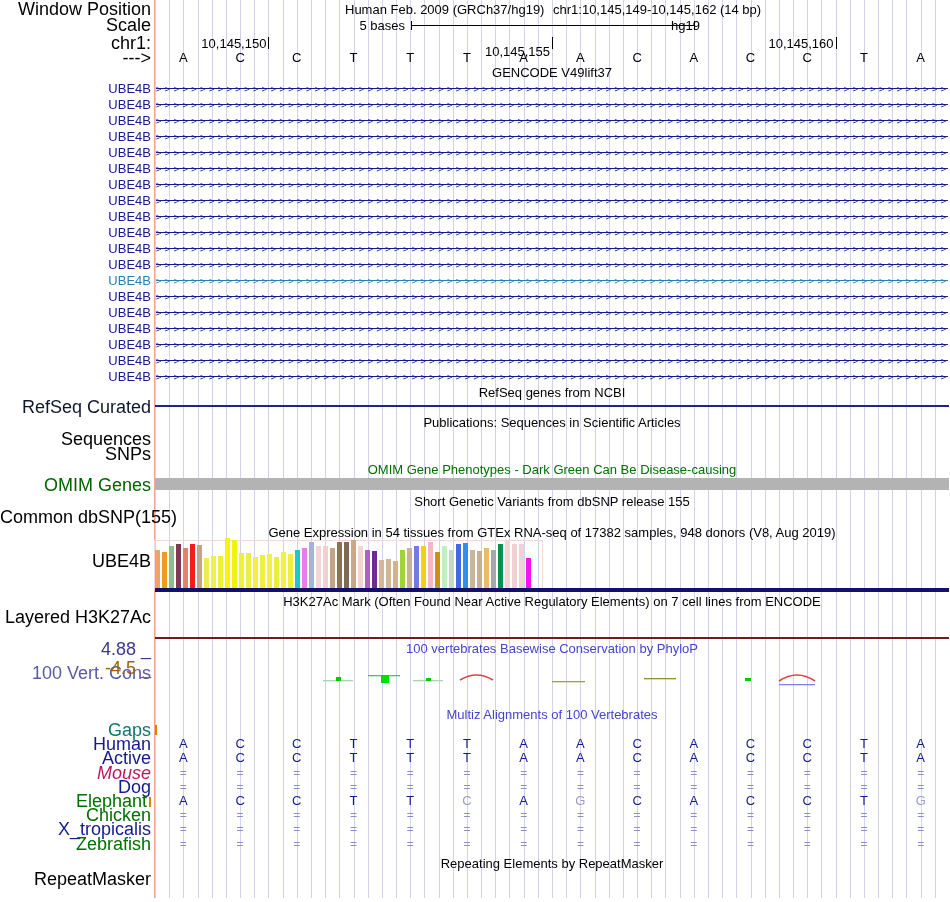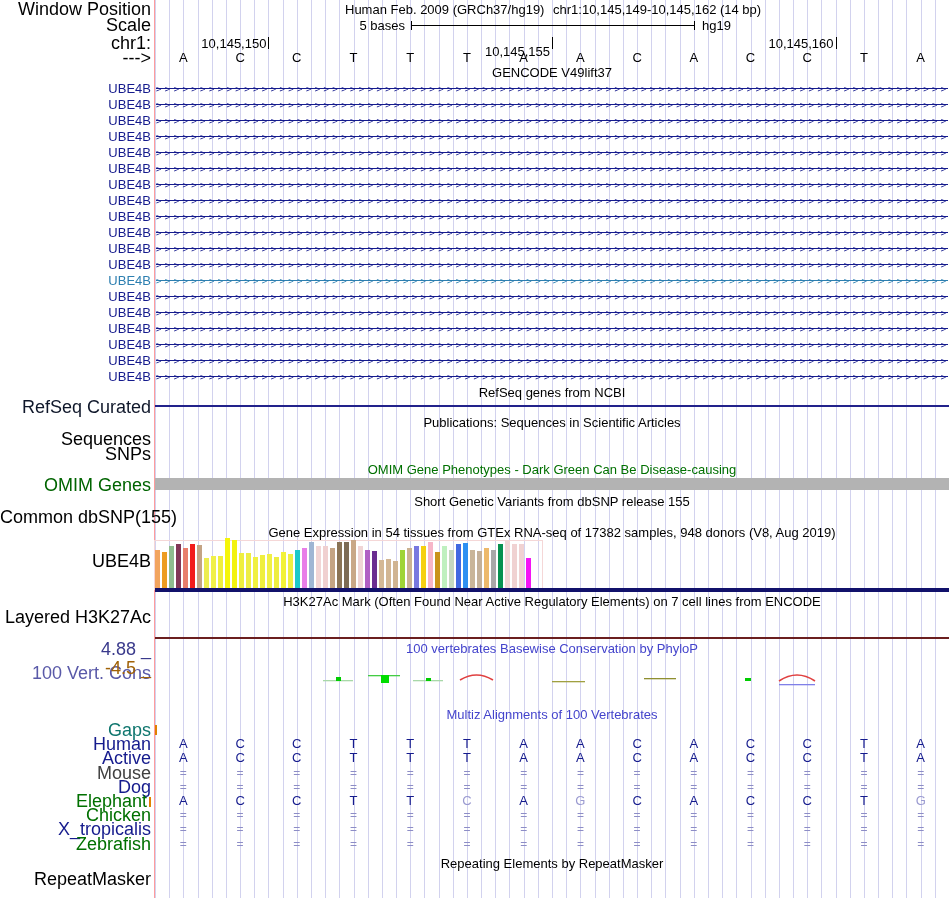--- a/index.html
+++ b/index.html
@@ -38,21 +38,21 @@
 
   <div class="lbl" style="top:2px">Window Position</div>
   <div class="abs" style="left:345px;top:2px;white-space:nowrap">Human Feb. 2009 (GRCh37/hg19)</div>
   <div class="abs" style="left:553px;top:2px;white-space:nowrap">chr1:10,145,149-10,145,162 (14 bp)</div>
 
   <div class="lbl" style="top:18px">Scale</div>
   <div class="abs" style="left:155px;top:18px;width:250px;text-align:right;white-space:nowrap">5 bases</div>
   <div class="abs" style="left:411px;top:25px;width:284px;height:1px;background:#000"></div>
   <div class="abs" style="left:411px;top:21px;width:1px;height:9px;background:#000"></div>
   <div class="abs" style="left:694px;top:21px;width:1px;height:9px;background:#000"></div>
-  <div class="abs" style="left:702px;top:18px;white-space:nowrap">hg19</div>
+  <div class="abs" style="left:671px;top:18px;white-space:nowrap">hg19</div>
 
   <div class="lbl" style="top:36px">chr1:</div>
   <div id="coord-row">
       <div class="coordnum" style="left: 118.429px; top: 36px;">10,145,150</div>
       <div class="ctick" style="left: 268.429px; top: 37px;"></div>
       <div class="coordnum" style="left: 402px; top: 44px;">10,145,155</div>
       <div class="ctick" style="left: 552px; top: 37px;"></div>
       <div class="coordnum" style="left: 685.571px; top: 36px;">10,145,160</div>
       <div class="ctick" style="left: 835.571px; top: 37px;"></div>
     </div>
@@ -247,21 +247,21 @@
         <div>T</div>
         <div>A</div>
         <div>A</div>
         <div>C</div>
         <div>A</div>
         <div>C</div>
         <div>C</div>
         <div>T</div>
         <div>A</div>
       </div>
-      <div class="lbl" style="top: 766px; color: #404040;">Mouse</div>
+      <div class="lbl" style="top: 766px; color: #be185d; font-style: italic;">Mouse</div>
       <div class="cells dimrow" style="top: 766px;">
         <div>=</div>
         <div>=</div>
         <div>=</div>
         <div>=</div>
         <div>=</div>
         <div>=</div>
         <div>=</div>
         <div>=</div>
         <div>=</div>

